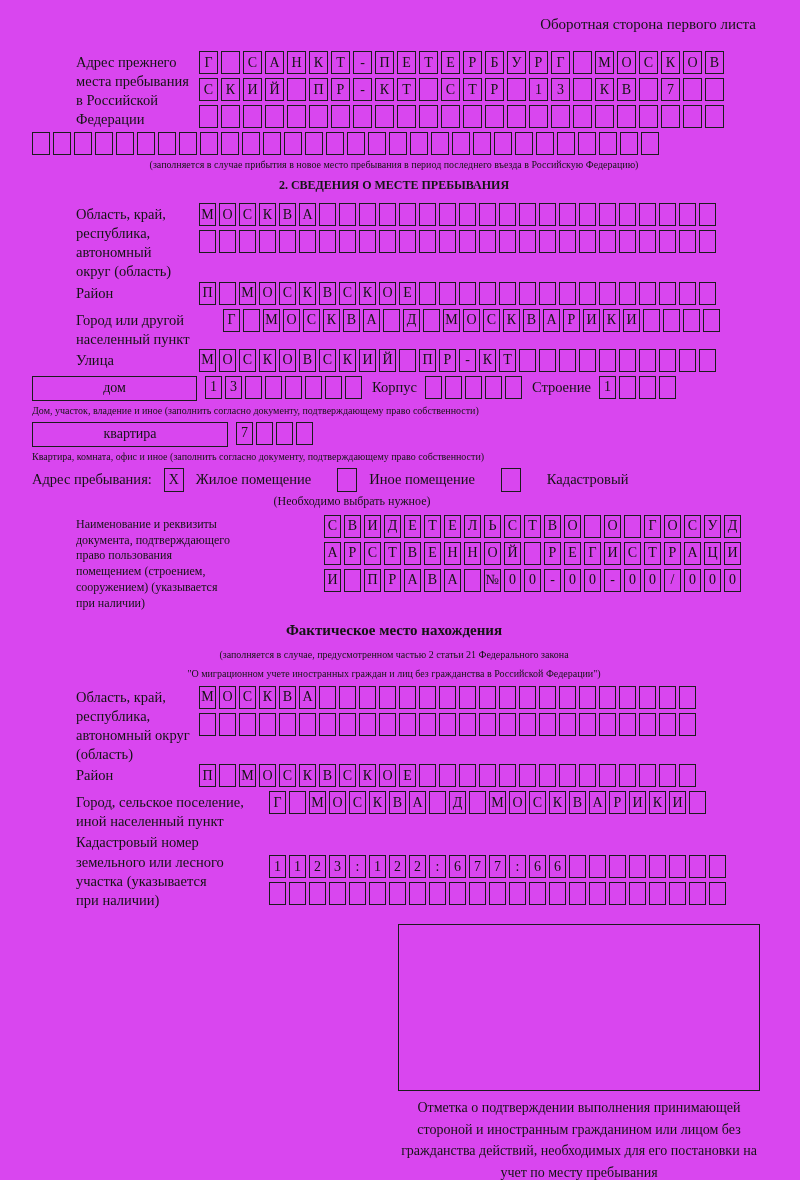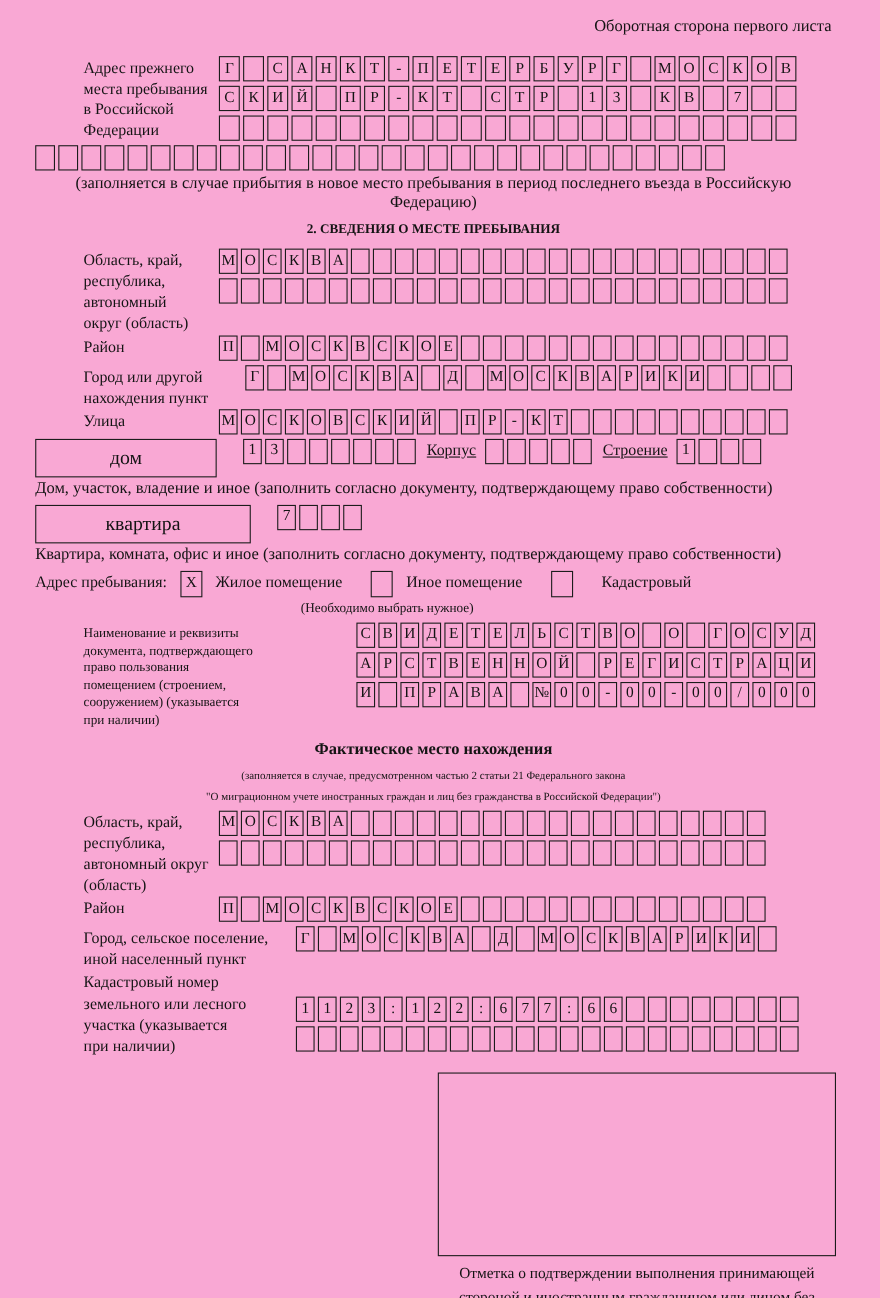--- a/index.html
+++ b/index.html
@@ -1,45 +1,45 @@
 <!DOCTYPE html>
 <html><head>
 <meta charset="utf-8">
 <style>
   * { margin:0; padding:0; box-sizing:border-box; }
   html,body { background:#ffffff; }
   .page {
-    width:800px; height:1180px; margin:0 auto; background:#f9a8d4;
+    width:800px; height:1180px; margin:0 auto; background:#d946ef;
     font-family:"Liberation Serif","DejaVu Serif",serif; color:#141414;
     padding:16px 44px 0 32px; overflow:hidden; position:relative;
   }
   .top-note { text-align:right; font-size:15px; margin-bottom:18px; }
   .row { display:flex; align-items:flex-start; }
   .label { width:123px; flex:none; font-size:14.5px; line-height:1.32; white-space:pre-line; padding-top:2px;margin-left:44px; }
   .label.w2 { width:193px; }
   .label.w3 { width:248px; font-size:12px; }
   .cells { display:flex; gap:3px; margin-bottom:4px; }
   .cell {
     width:17px; height:23px; flex:none; border:1.6px solid #1c1c1c;
     display:flex; align-items:center; justify-content:center;
     font-size:14px; line-height:1;
   }
   .cells.wide .cell { width:19px; }
   .cells.full .cell { width:18px; }
-  .note { font-size:15px; margin:2px 0 6px 0; }
+  .note { font-size:10px; margin:2px 0 6px 0; }
   .note.center { text-align:center; }
   .sec-title { font-size:12px; font-weight:bold; text-align:center; margin:8px 0 10px 0; }
   .sub-title { font-size:15px; font-weight:bold; text-align:center; margin:10px 0 8px 0; }
   .named-box {
-    border:1.6px solid #1c1c1c; height:35px; display:flex; align-items:center;
-    justify-content:center; font-size:18px; flex:none; margin-right:24px;
+    border:1.6px solid #1c1c1c; height:25px; display:flex; align-items:center;
+    justify-content:center; font-size:14px; flex:none; margin-right:8px;
   }
   .dom-box { width:165px; }
   .kv-box { width:196px; }
-  .inline-lbl { font-size:14.5px; margin:3px 8px 0 10px; flex:none;text-decoration:underline; }
+  .inline-lbl { font-size:14.5px; margin:3px 8px 0 10px; flex:none; }
   .mesto-row { display:flex; align-items:center; margin:4px 0 2px 0; font-size:14.5px; }
   .checkbox {
     width:20px; height:24px; border:1.6px solid #1c1c1c; flex:none;
     display:flex; align-items:center; justify-content:center; font-size:14px;
   }
   .mesto-row .gap-s { width:12px; flex:none; }
   .mesto-row .gap-m { width:26px; flex:none; }
   .mesto-note { font-size:12px; text-align:center; width:340px; margin-left:150px; margin-bottom:6px; }
   .boxgroup { display:flex; flex-direction:column; }
   .mt22 { margin-top:24px; }
@@ -269,21 +269,21 @@
         <span class="cell"></span>
         <span class="cell"></span>
         <span class="cell"></span>
         <span class="cell"></span>
         <span class="cell"></span>
       </div>
   </div>
 
   <div class="row">
     <div class="label">Город или другой
-нахождения пункт</div>
+населенный пункт</div>
     <div class="cells" style="margin-left:24px">
         <span class="cell">Г</span>
         <span class="cell"></span>
         <span class="cell">М</span>
         <span class="cell">О</span>
         <span class="cell">С</span>
         <span class="cell">К</span>
         <span class="cell">В</span>
         <span class="cell">А</span>
         <span class="cell"></span>

